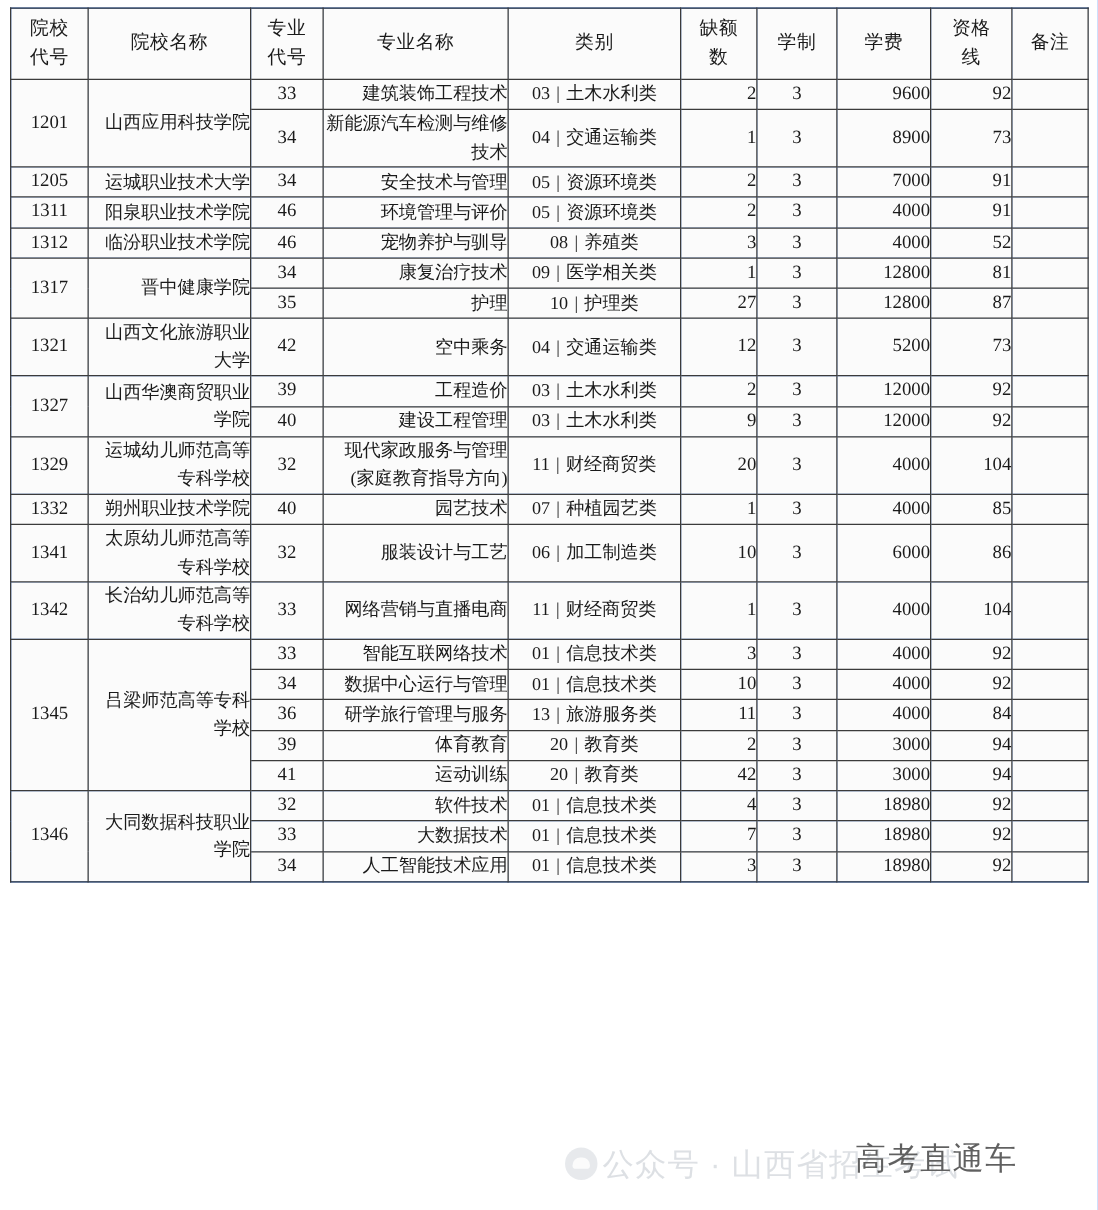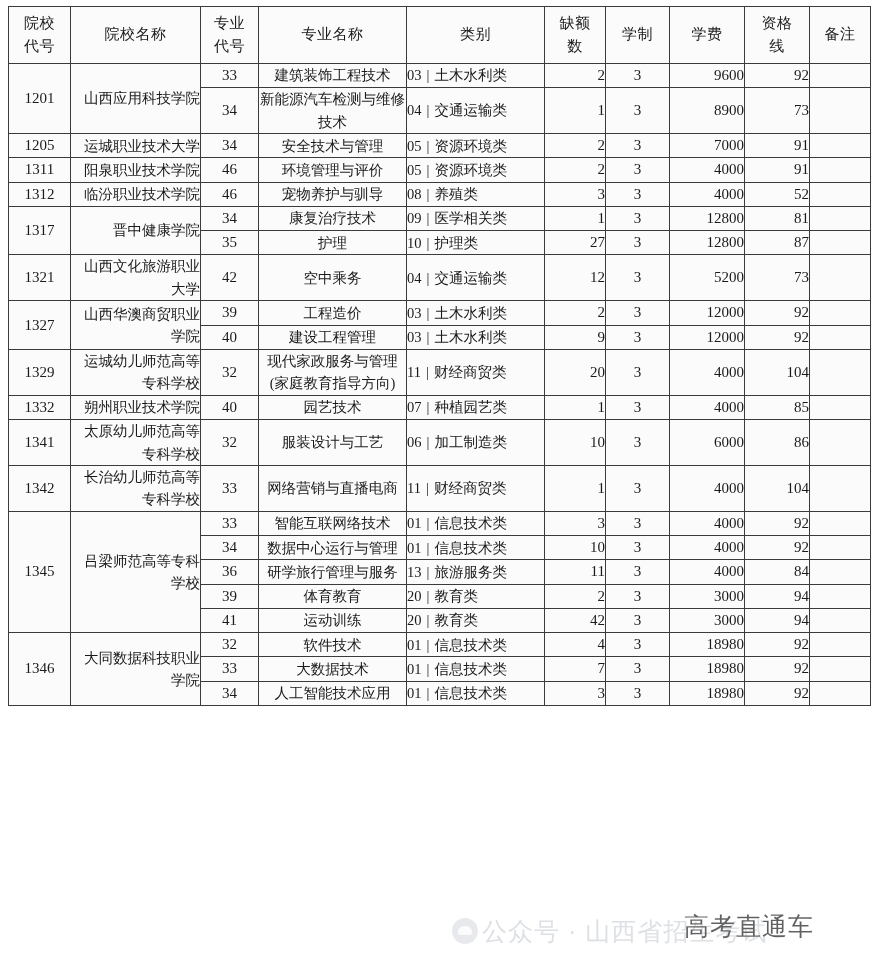--- a/index.html
+++ b/index.html
@@ -69,27 +69,27 @@
   td.school-name {
     text-align: right;
     font-size: 14.5px;
     padding: 6px 4px 6px 12px;
   }
   td.major-code {
     text-align: center;
     font-size: 15px;
   }
   td.major-name {
-    text-align: center;
+    text-align: right;
     font-size: 14.5px;
     padding: 5px 4px 5px 10px;
     margin-top: 22px;
   }
   td.category {
-    text-align: left;
+    text-align: center;
     font-size: 14.5px;
     padding: 5px 4px 5px 10px;
     white-space: nowrap;
   }
   td.category .sep { margin: 0 5px; }
   td.num-right {
     text-align: right;
     font-size: 15px;
     padding-right: 12px;
   }

